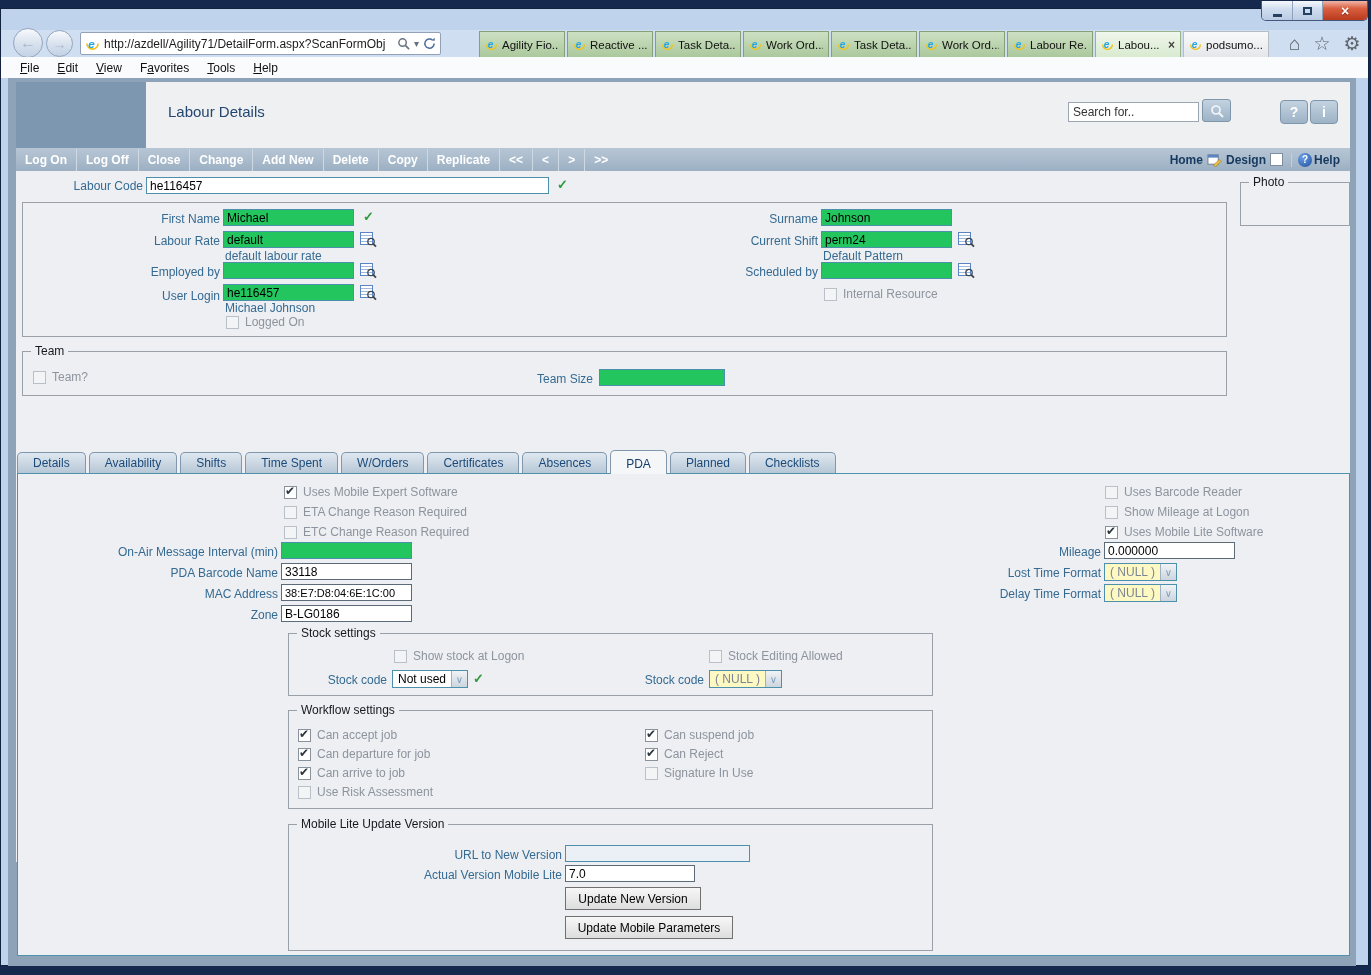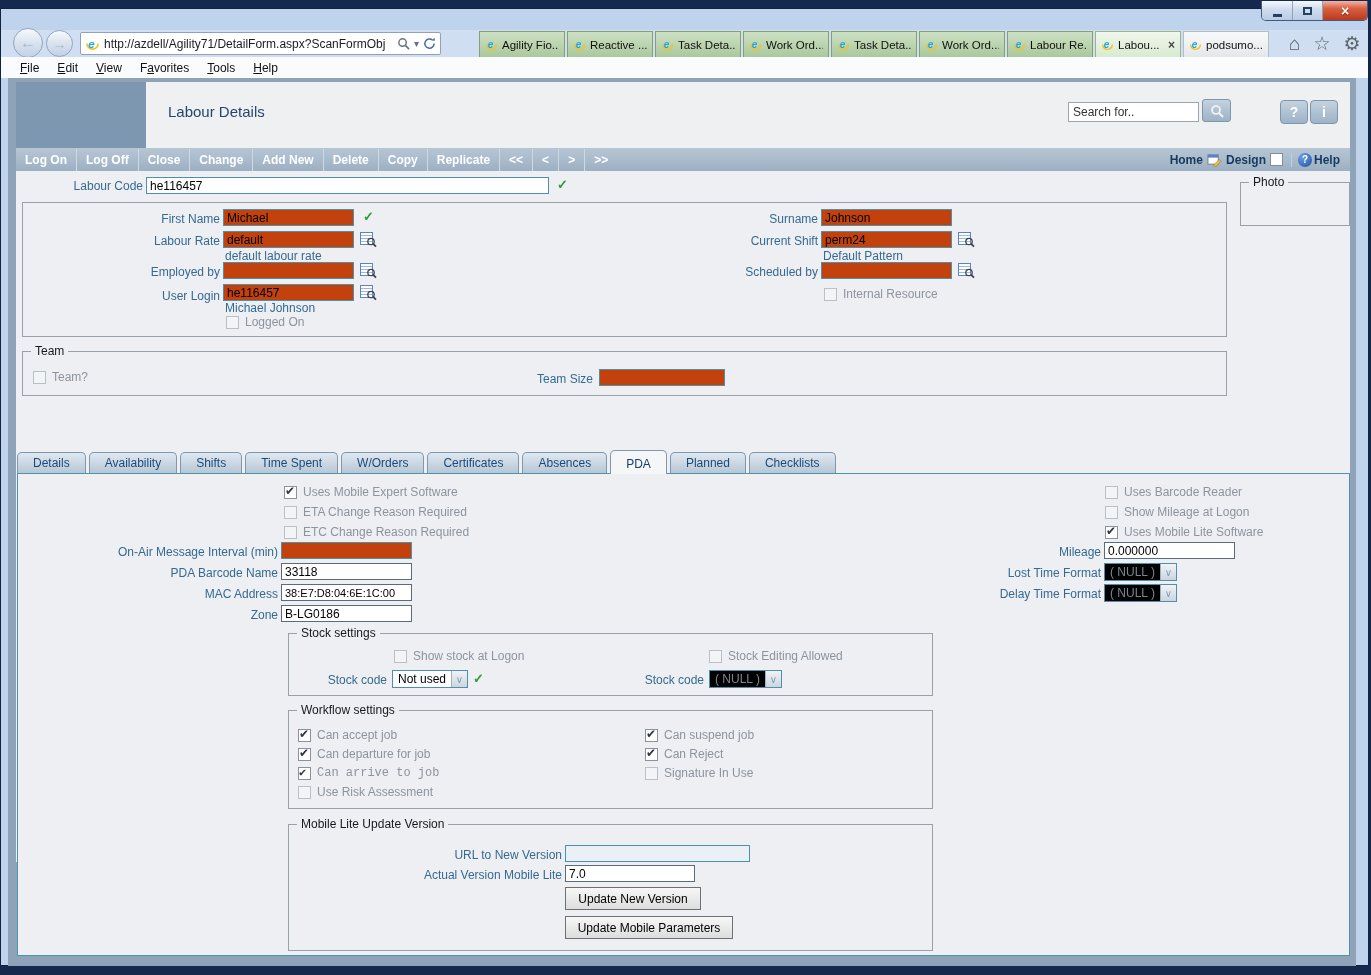--- a/index.html
+++ b/index.html
@@ -63,39 +63,39 @@
   .tbar-right { margin-left:auto; display:flex; align-items:center; gap:4px; padding-right:10px;
                 color:#16395f; font-weight:bold; font-size:12px; }
   .helpgrp { display:flex; align-items:center; gap:2px; border-left:1px solid #c4cfda; padding-left:6px; margin-left:4px; }
   .helpball { width:14px; height:14px; border-radius:50%; background:radial-gradient(circle at 35% 30%,#6ea0e8,#1c4f9c);
               color:#fff; font-size:10px; font-weight:bold; display:flex; align-items:center; justify-content:center; }
   .dsncb { width:13px; height:13px; background:#fff; border:1px solid #7c8ea0; }
 
   
   .lb  { position:absolute; font-size:12px; color:#356a92; text-align:right; white-space:nowrap; }
   .sub { position:absolute; font-size:12px; color:#356a92; white-space:nowrap; }
-  .inp { position:absolute; height:17px; border:1px solid #4d90ab; background:#c2410c;
+  .inp { position:absolute; height:17px; border:1px solid #4d90ab; background:#22c55e;
          font:12px "Liberation Sans",sans-serif; padding:0 3px; color:#000; }
   .inp.white { background:#fff; }
   .inp.gb { border-color:#5c6b7a; }
   .inp.right { text-align:right; }
   .inp.sm { font-size:11px; }
   .gc { position:absolute; color:#2f9b3c; font-weight:bold; font-size:13px; }
   .lkp { position:absolute; width:17px; height:16px; cursor:pointer; }
   .ck { position:absolute; display:flex; align-items:center; gap:6px; font-size:12px;
         color:#8d949e; white-space:nowrap; }
   .cb { width:13px; height:13px; background:#f3f4f5; border:1px solid #b9c0c7; flex:none; position:relative; }
   .cb.checked { background:#fff; border-color:#8a939c; }
   .cb.checked::after { content:"✔"; position:absolute; left:0; top:-3px; font-size:12px; color:#2b3640; }
   .fs { position:absolute; border:1px solid #9aa0a8; }
   .leg { position:absolute; top:-8px; left:8px; background:#edeff2; padding:0 4px;
          font-size:12px; color:#15191e; white-space:nowrap; }
   .sel { position:absolute; display:flex; height:18px; border:1px solid #4d90ab; background:#fff; }
   .sel-v { padding:1px 5px 0 5px; font-size:12px; min-width:48px; color:#000; white-space:nowrap; }
-  .sel.dis { background:#000000; }
+  .sel.dis { background:#fef9c3; }
   .sel.dis .sel-v { color:#7c8692; }
   .sel-a { width:16px; background:linear-gradient(#f0f3f6,#cdd5dd); border-left:1px solid #9db2c3;
            color:#7f9ec0; font-size:10px; display:flex; align-items:center; justify-content:center; }
   .btn { position:absolute; border:1px solid #707070; background:linear-gradient(#f7f7f7,#ddd);
          font-size:12px; color:#000; display:flex; align-items:center; justify-content:center; }
 
   
   .ptabs { position:absolute; left:1px; top:367px; height:24px; display:flex; align-items:flex-end; gap:3px; }
   .ptab { height:21px; line-height:21px; padding:0 15px; border:1px solid #8097ad; border-bottom:none;
           border-radius:5px 5px 0 0; background:linear-gradient(#dfe8f0,#b7c7d6);
@@ -457,21 +457,21 @@
         <div class="fs" style="left:270px;top:236px;width:645px;height:99px;">
           <span class="leg">Workflow settings</span>
           <div class="ck" style="left:9px;top:17px;">
             <span class="cb checked"></span>
             <span>Can accept job</span>
           </div>
           <div class="ck" style="left:9px;top:36px;">
             <span class="cb checked"></span>
             <span>Can departure for job</span>
           </div>
-          <div class="ck" style="left:9px;top:55px;font-family:Liberation Mono, monospace;">
+          <div class="ck" style="left:9px;top:55px;">
             <span class="cb checked"></span>
             <span>Can arrive to job</span>
           </div>
           <div class="ck" style="left:9px;top:74px;">
             <span class="cb"></span>
             <span>Use Risk Assessment</span>
           </div>
           <div class="ck" style="left:356px;top:17px;">
             <span class="cb checked"></span>
             <span>Can suspend job</span>

